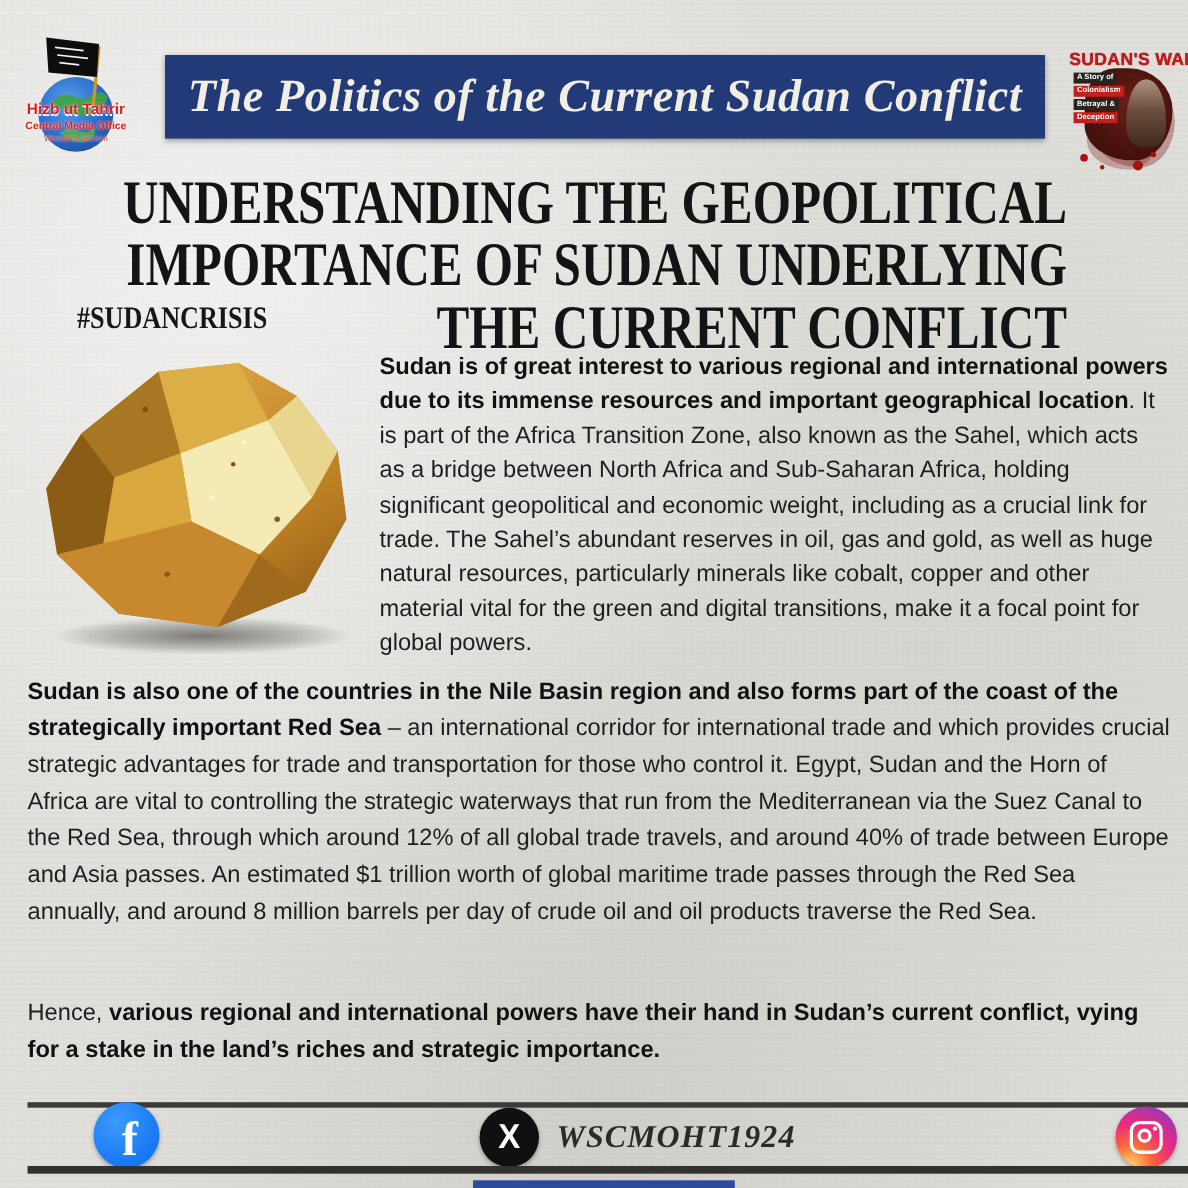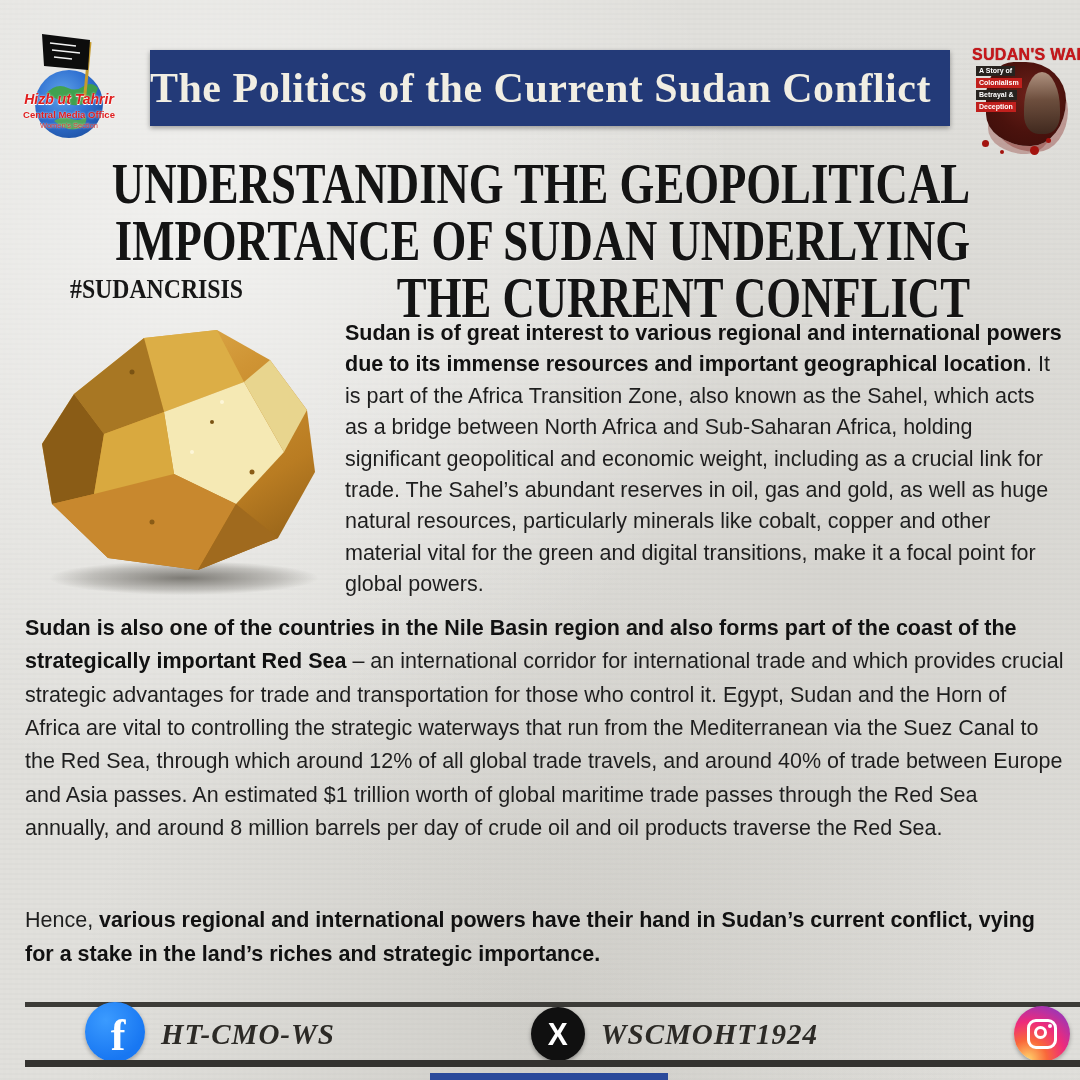--- a/index.html
+++ b/index.html
@@ -14,32 +14,32 @@
       radial-gradient(circle at 78% 55%, rgba(186,183,176,0.28), transparent 55%),
       radial-gradient(circle at 50% 95%, rgba(170,168,160,0.30), transparent 40%),
       repeating-linear-gradient(0deg, rgba(0,0,0,0.015) 0 2px, transparent 2px 5px),
       repeating-linear-gradient(90deg, rgba(255,255,255,0.03) 0 3px, transparent 3px 6px);
   }
 
   
   .banner {
     position:absolute; left:150px; top:50px; width:800px; height:76px;
     background:#233a78; box-shadow:0 2px 5px rgba(0,0,0,0.35);
-    display:flex; align-items:center; justify-content:flex-start;
+    display:flex; align-items:center; justify-content:center;font-style:italic;
   }
   .banner-title {
     font-family:"Liberation Serif", serif; font-weight:bold;
     font-size:42px; color:#f1eee3; letter-spacing:0.5px; white-space:nowrap;
   }
 
   .logo { position:absolute; left:14px; top:26px; width:110px; height:118px; }
   .logo svg { position:absolute; left:0; top:0; }
   .logo-text { position:absolute; left:0; width:110px; text-align:center; line-height:1.05; }
   .logo-l1 { top:66px; font-size:14px; font-weight:bold; color:#e01d1d;
-             text-shadow:0 0 2px #fff, 0 1px 0 #fff; font-family:"Liberation Sans",sans-serif;font-style:italic;}
+             text-shadow:0 0 2px #fff, 0 1px 0 #fff; font-family:"Liberation Sans",sans-serif;}
   .logo-l2 { top:84px; font-size:9.5px; font-weight:bold; color:#e01d1d; text-shadow:0 0 2px #fff; }
   .logo-l3 { top:96px; font-size:7.5px; font-weight:normal; color:#d43a3a; text-shadow:0 0 2px #fff; }
 
   .book { position:absolute; left:972px; top:40px; width:104px; height:120px; }
   .book-title { position:absolute; left:0; top:6px; width:104px; text-align:center;
     font-size:16px; font-weight:bold; color:#c8171b; letter-spacing:0.3px;
     font-family:"Liberation Sans",sans-serif; text-shadow:0 0 1px #7e0d0d; white-space:nowrap;}
   .book-map { position:absolute; left:14px; top:22px; width:80px; height:84px;
     background:radial-gradient(circle at 55% 40%, #6d2019 0%, #4a120d 55%, #3a0d09 100%);
     border-radius:38% 55% 48% 60% / 45% 50% 60% 42%;
@@ -201,21 +201,20 @@
   <p class="body-text p2"><span class="b">Sudan is also one of the countries in the Nile Basin region and also forms part of the coast of the strategically important Red Sea</span><span> – an international corridor for international trade and which provides crucial strategic advantages for trade and transportation for those who control it. Egypt, Sudan and the Horn of Africa are vital to controlling the strategic waterways that run from the Mediterranean via the Suez Canal to the Red Sea, through which around 12% of all global trade travels, and around 40% of trade between Europe and Asia passes. An estimated $1 trillion worth of global maritime trade passes through the Red Sea annually, and around 8 million barrels per day of crude oil and oil products traverse the Red Sea.</span></p>
 
   <p class="body-text p3"><span>Hence, </span><span class="b">various regional and international powers have their hand in Sudan’s current conflict, vying for a stake in the land’s riches and strategic importance.</span></p>
 
   <div class="footer-line-top"></div>
   <div class="footer">
     <div class="sm-group">
       <div class="icon-circle fb">
         <span class="fb-f">f</span>
       </div>
-      <span class="sm-handle">HT-CMO-WS</span>
     </div>
     <div class="sm-group">
       <div class="icon-circle xc">
         <span class="x-glyph">X</span>
       </div>
       <span class="sm-handle">WSCMOHT1924</span>
     </div>
     <div class="sm-group">
       <div class="icon-circle ig">
         <div class="ig-square">

